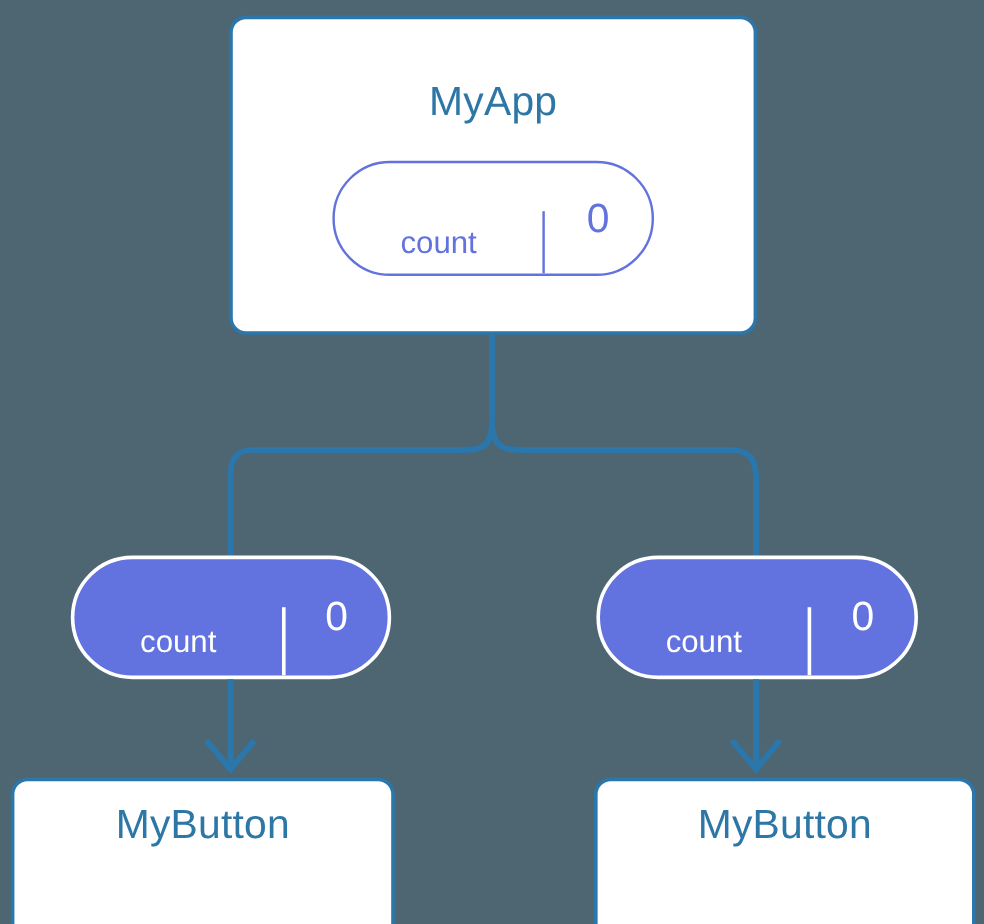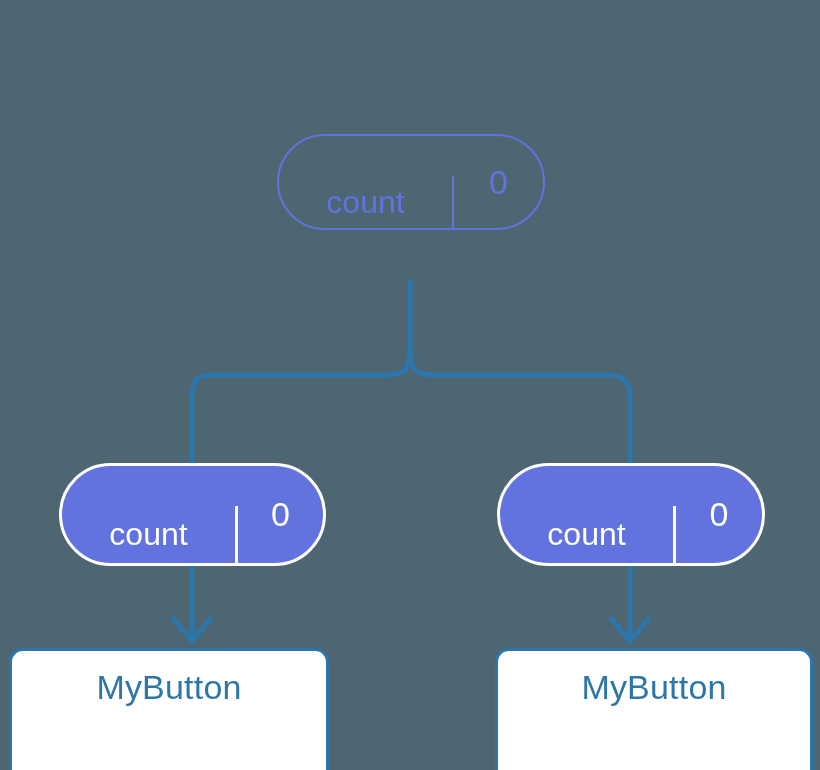--- a/index.html
+++ b/index.html
@@ -81,21 +81,21 @@
     border-radius: 999px;
     overflow: hidden;
   }
   .pill .cell {
     display: flex;
     align-items: center;
     justify-content: center;
     box-sizing: border-box;
     white-space: nowrap;
   }
-  .pill .cell-key { font-size: 32px; margin-top: 40px; }
+  .pill .cell-key { font-size: 26px; margin-top: 40px; }
   .pill .cell-val { font-size: 34px; }
 
   
   .pill-outline {
     border: 2px solid #6272de;
     background: transparent;
   }
   .pill-outline .cell { color: #6272de; }
   .pill-outline .cell-key {
     flex: 0 0 175px;
@@ -155,20 +155,23 @@
 
   <svg id="arrows" style="position:absolute;left:0;top:0;width:820px;height:770px;z-index:6;pointer-events:none;" viewBox="0 0 820 770">
     <g fill="none" stroke="#2b76ab" stroke-width="5" stroke-linecap="butt">
       <path d="M192,566 L192,640"></path>
       <path d="M172,617 L192,641 L212,617" stroke-linejoin="miter" stroke-linecap="butt"></path>
       <path d="M630,566 L630,640"></path>
       <path d="M610,617 L630,641 L650,617" stroke-linejoin="miter" stroke-linecap="butt"></path>
     </g>
   </svg>
 
+  <div id="app-box" class="comp-box">
+    <div class="comp-title">MyApp</div>
+  </div>
 
   <div id="app-pill" class="pill pill-outline">
     <div class="cell cell-key">count</div>
     <div class="cell cell-val">0</div>
   </div>
 
   <div id="pill-left" class="pill pill-filled">
     <div class="cell cell-key">count</div>
     <div class="cell cell-val">0</div>
   </div>

